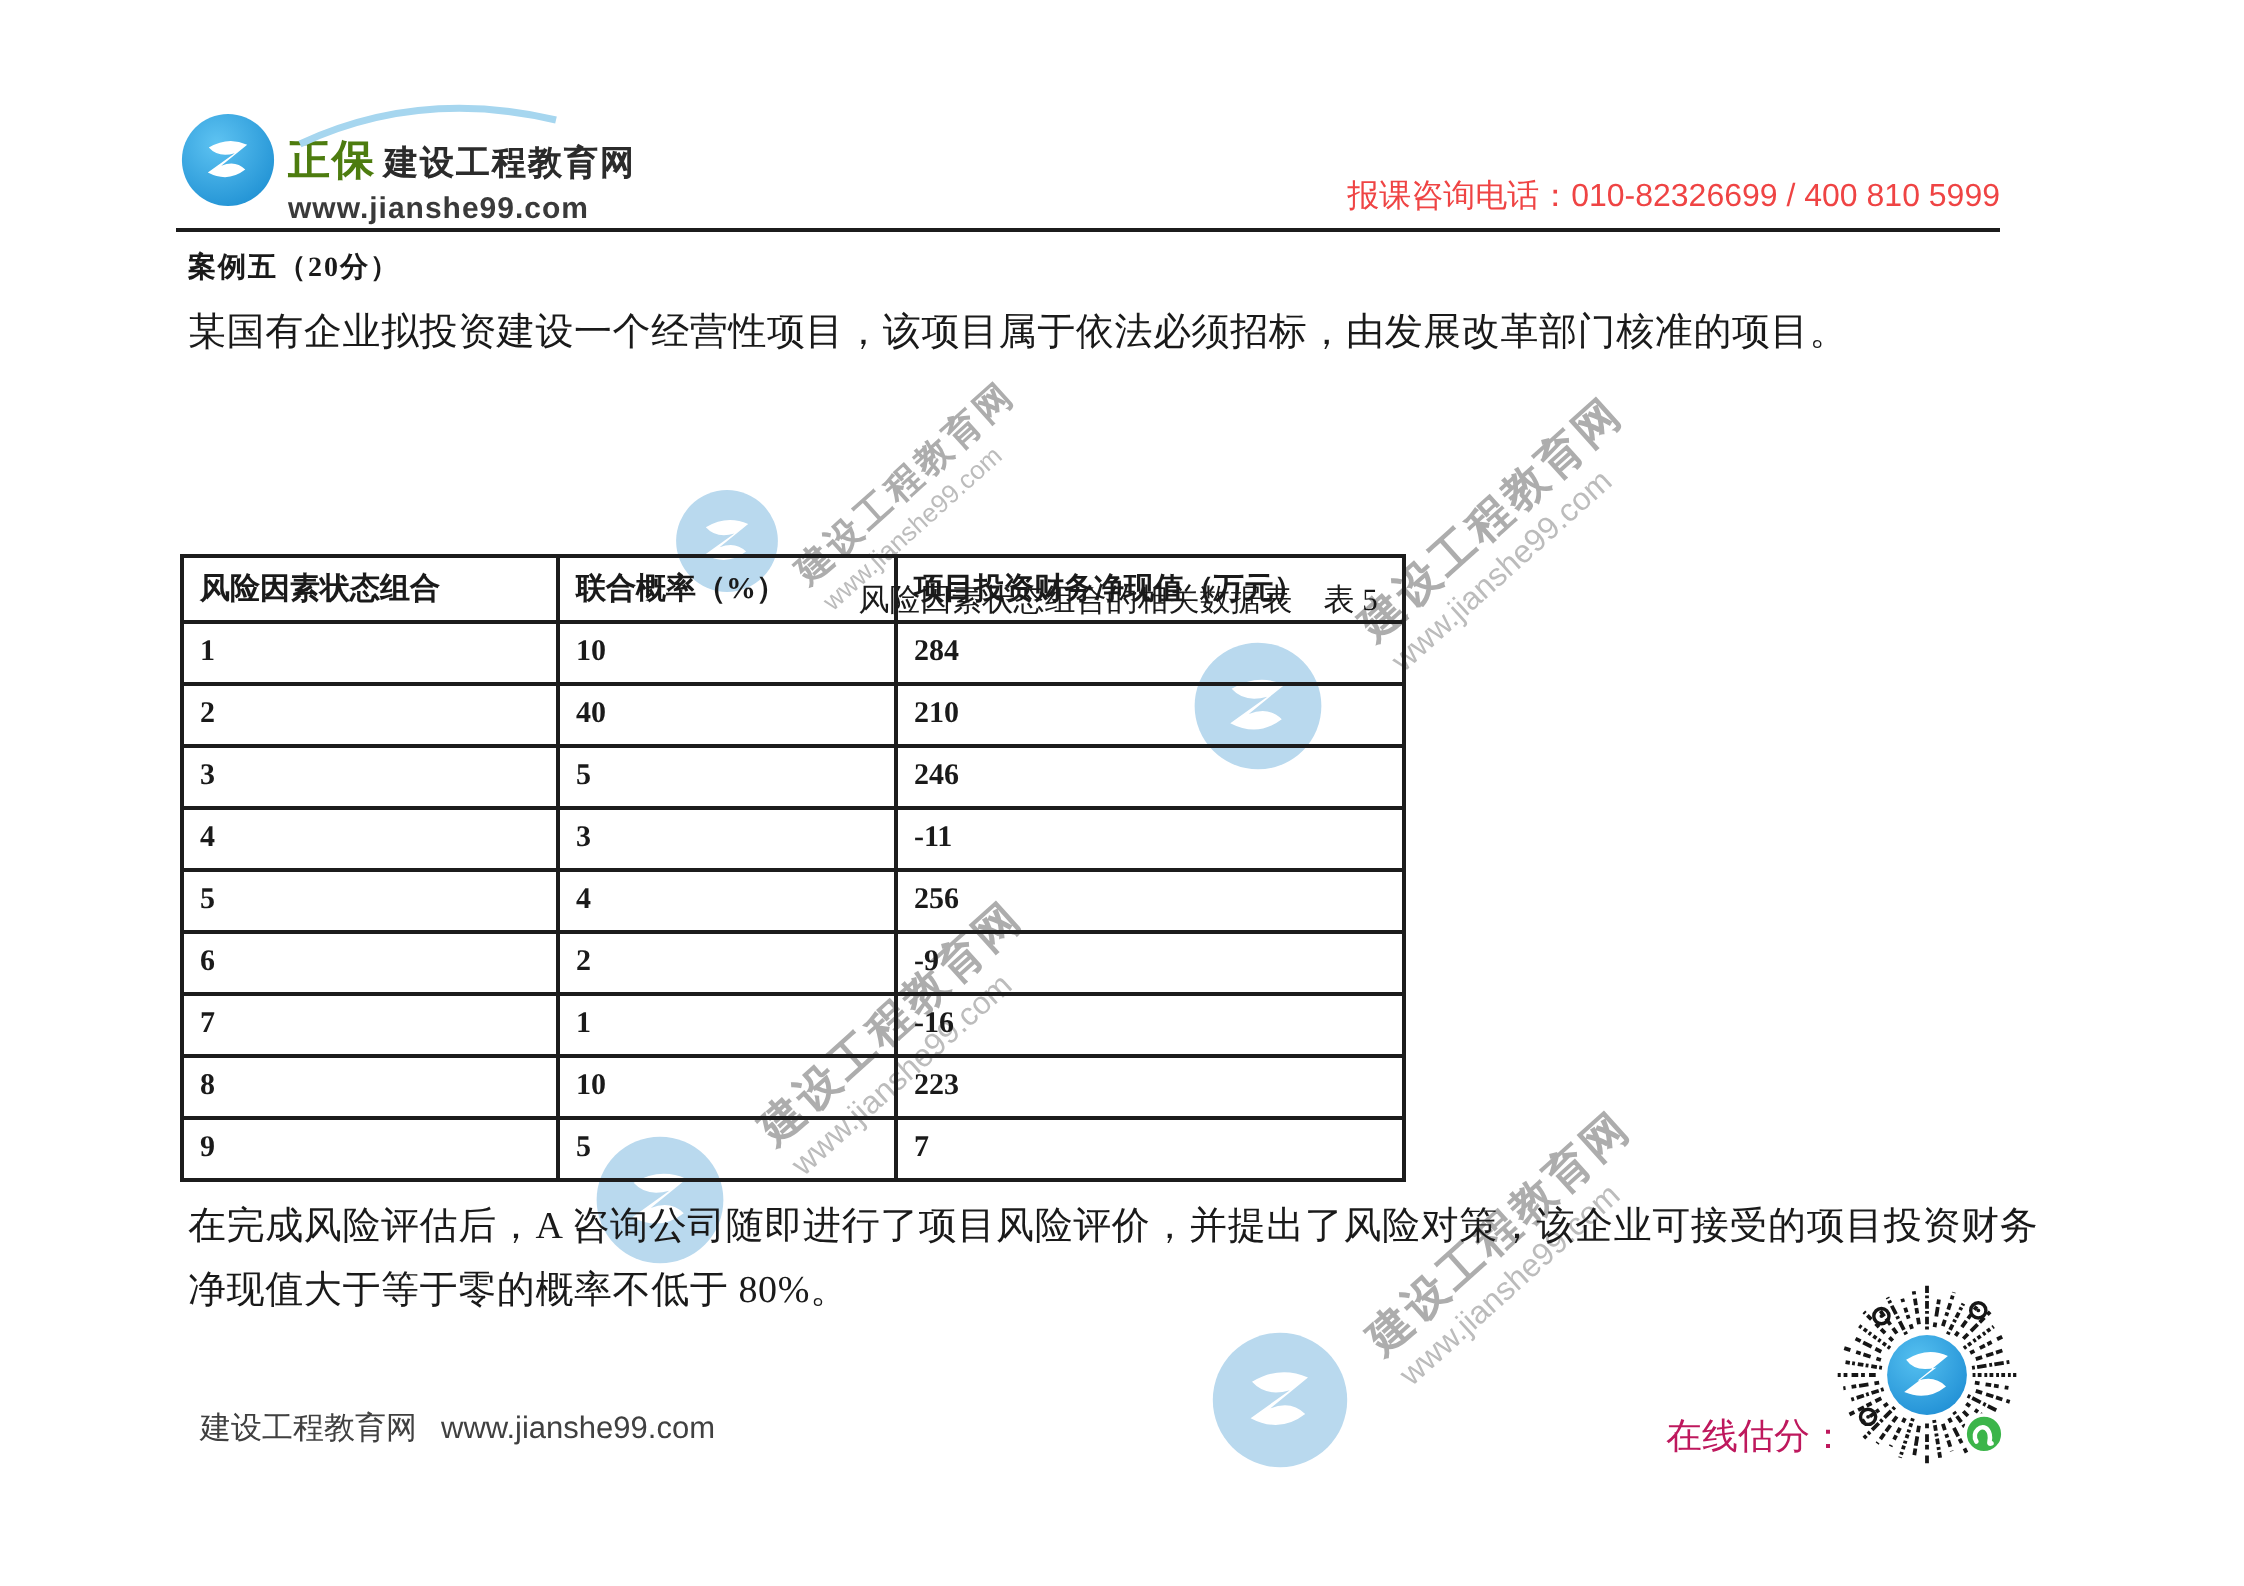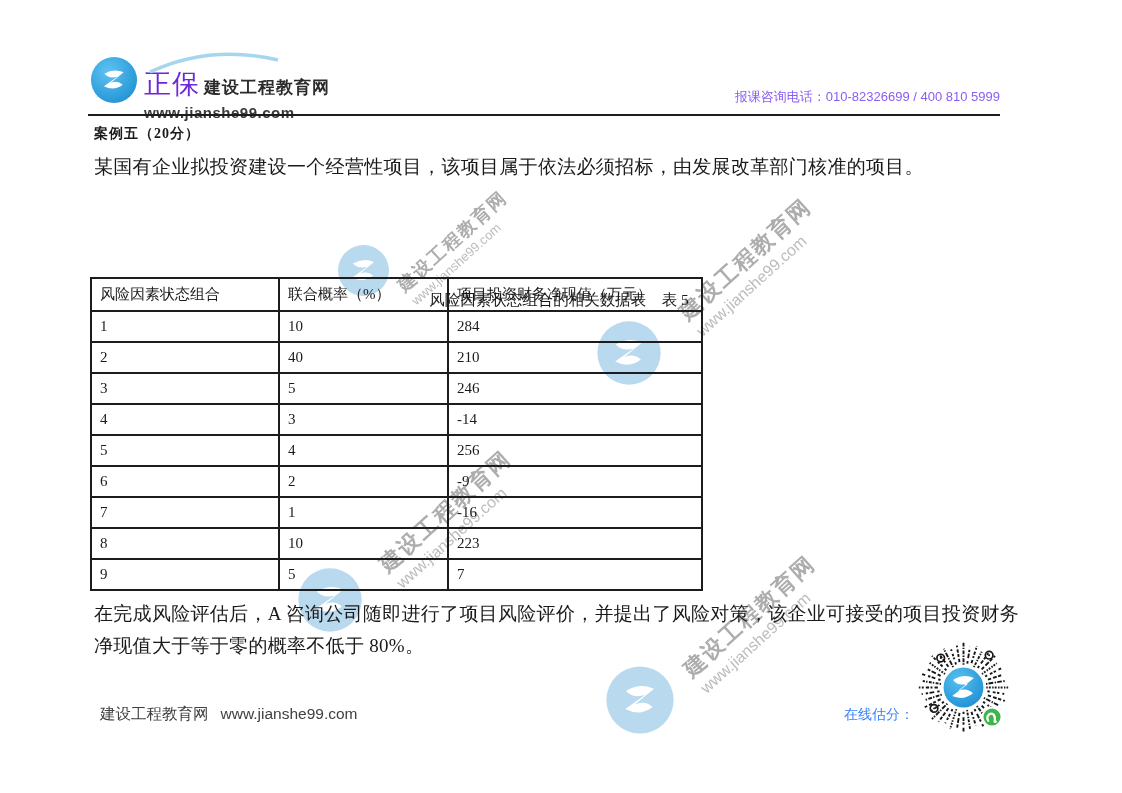--- a/index.html
+++ b/index.html
@@ -15,48 +15,48 @@
   .wm-tile.small .l1 { font-size:18px; }
   .wm-tile.small .l2 { font-size:13px; }
   .wm-logo { position:absolute; }
 
   
   .header { position:absolute; left:0; top:0; width:1122px; z-index:2; }
   .logo-row { position:absolute; left:90px; top:56px; display:flex; align-items:flex-start; }
   .logo-mark { width:48px; height:48px; }
   .brand-block { margin-left:6px; font-family:"Liberation Sans","DejaVu Sans",sans-serif; }
   .brand-line { display:flex; align-items:baseline; margin-top:10px; }
-  .brand-cn { color:#6d28d9; font-size:27px; font-weight:normal; letter-spacing:1px; }
+  .brand-cn { color:#4d7c0f; font-size:21px; font-weight:bold; letter-spacing:1px; }
   .brand-suffix { color:#2b2b2b; font-size:17px; font-weight:bold; margin-left:4px; letter-spacing:1px; }
   .brand-url { color:#3a3a3a; font-size:15px; font-weight:bold; margin-top:2px; letter-spacing:0.5px; }
   .logo-arc { position:absolute; left:148px; top:50px; pointer-events:none; }
-  .phone-line { position:absolute; top:88px; right:122px; font-size:13px; color:#8b5cf6;
+  .phone-line { position:absolute; top:88px; right:122px; font-size:16px; color:#ef4444;
                 font-family:"Liberation Sans","DejaVu Sans",sans-serif; }
   .rule { position:absolute; left:88px; top:114px; width:912px; height:2px; background:#1c1c1c; }
 
   
   .doc { position:absolute; inset:0; z-index:1; }
   .doc-title { position:absolute; left:94px; top:125px; font-size:14px; font-weight:bold; letter-spacing:1px; }
   .para { position:absolute; left:94px; width:942px; font-size:19px; line-height:32px; letter-spacing:0.3px; }
   .para-1 { top:151px; }
   .para-2 { top:184px; }
   .para-3 { top:598px; }
   .tbl-caption { position:absolute; left:88px; top:250px; width:942px; text-align:center; font-size:15.5px;margin-top:40px; }
 
   table.data { position:absolute; left:90px; top:277px; width:611px; border-collapse:collapse;
                table-layout:fixed; font-size:15px; }
-  table.data th, table.data td { border:2px solid #1c1c1c; font-weight:normal; text-align:left;
+  table.data th, table.data td { border:2px solid #1c1c1c; font-weight:bold; text-align:left;
                padding:2px 8px; height:31px; vertical-align:middle; background:transparent; }
   table.data th { height:33px; }
 
   
   .footer-left { position:absolute; left:100px; top:704px; font-size:15.5px; color:#404040; z-index:2;
                  font-family:"Liberation Sans","DejaVu Sans",sans-serif; }
   .footer-left .gap { display:inline-block; width:12px; }
-  .score-label { position:absolute; left:833px; top:706px; font-size:14px; color:#3b82f6; z-index:2;margin-left:11px; }
+  .score-label { position:absolute; left:833px; top:706px; font-size:18px; color:#be185d; z-index:2; }
   .qr-wrap { position:absolute; left:916px; top:640px; width:95px; height:95px; z-index:2; }
 </style>
 </head>
 <body>
 
 <div class="page">
 
   <div class="wm-layer">
     <svg class="wm-logo" style="left:337px; top:244px;" width="53" height="53" viewBox="0 0 100 100">
       <circle cx="50" cy="50" r="48" fill="#b9d9ee"></circle>
@@ -150,21 +150,21 @@
         <td>210</td>
       </tr>
       <tr>
         <td>3</td>
         <td>5</td>
         <td>246</td>
       </tr>
       <tr>
         <td>4</td>
         <td>3</td>
-        <td>-14</td>
+        <td>-11</td>
       </tr>
       <tr>
         <td>5</td>
         <td>4</td>
         <td>256</td>
       </tr>
       <tr>
         <td>6</td>
         <td>2</td>
         <td>-9</td>

